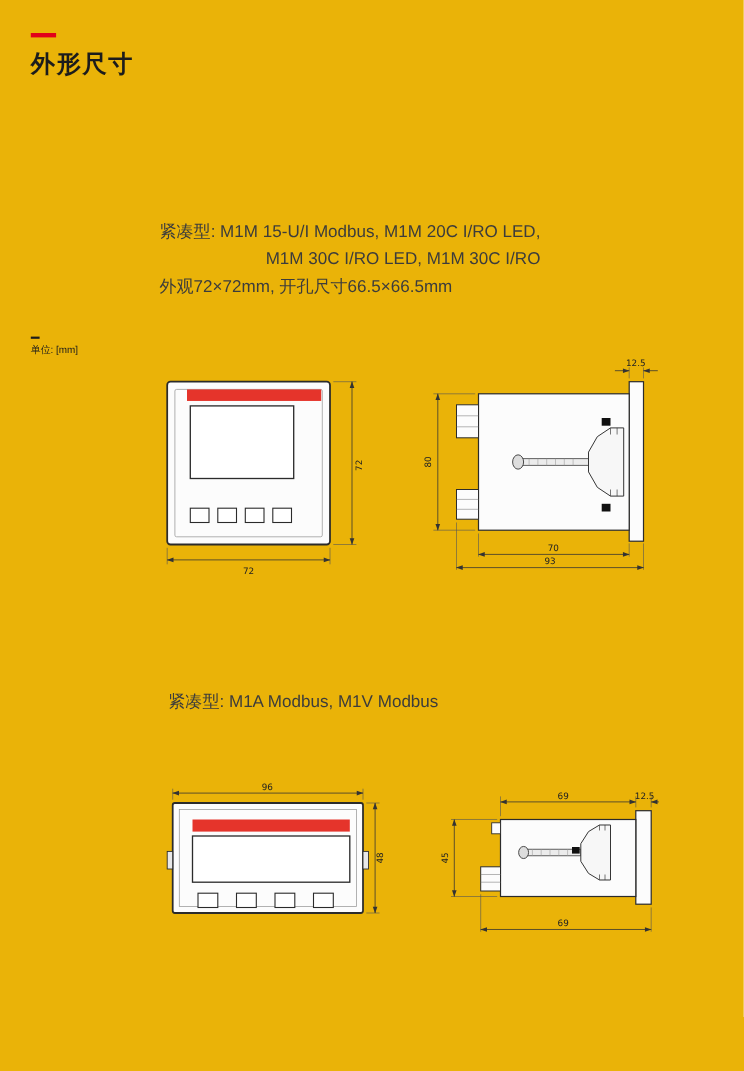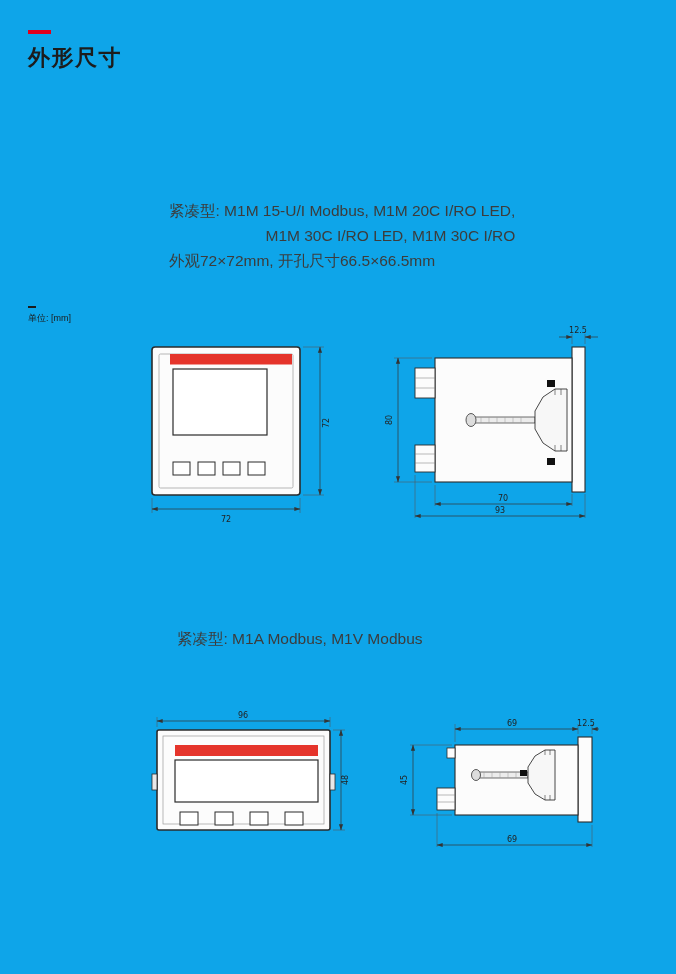--- a/index.html
+++ b/index.html
@@ -1,29 +1,29 @@
 <!DOCTYPE html>
 <html><head>
 <meta charset="utf-8">
 <style>
   * { margin:0; padding:0; box-sizing:border-box; }
   html,body { background:#ffffff; }
   body {
     width:676px; height:974px; position:relative; overflow:hidden;
     font-family:"Liberation Sans","DejaVu Sans",sans-serif; color:#222;
   }
-  .page { position:absolute; inset:0; background:#0ea5e9; }
+  .page { position:absolute; inset:0; background:#eab308; }
 
   .accent-dash { position:absolute; left:28px; top:30px; width:23px; height:4px; background:#e2001a; }
   .page-title {
     position:absolute; left:28px; top:43px; font-size:22px; font-weight:bold;
     color:#1c1c1c; letter-spacing:1.5px;
   }
 
-  .intro { position:absolute; font-size:15.5px; line-height:25px; color:#3c3c3c;margin-left:24px; }
+  .intro { position:absolute; font-size:15.5px; line-height:25px; color:#3c3c3c; }
   .intro1 { left:145px; top:198px; }
   .intro2 { left:153px; top:626px; }
   .intro .indent { padding-left:63px;text-align:right; }
 
   .unit-label { position:absolute; left:28px; top:306px; font-size:9px; font-weight:normal; color:#1c1c1c; }
   .unit-label .u-dash { width:8px; height:2px; background:#1c1c1c; margin-bottom:4px; }
 
   svg.drw { position:absolute; overflow:visible; }
   svg.drw text { font-family:"DejaVu Sans","Liberation Sans",sans-serif; font-size:8px; fill:#222; }
   .dimline { stroke:#333; stroke-width:0.7; }

